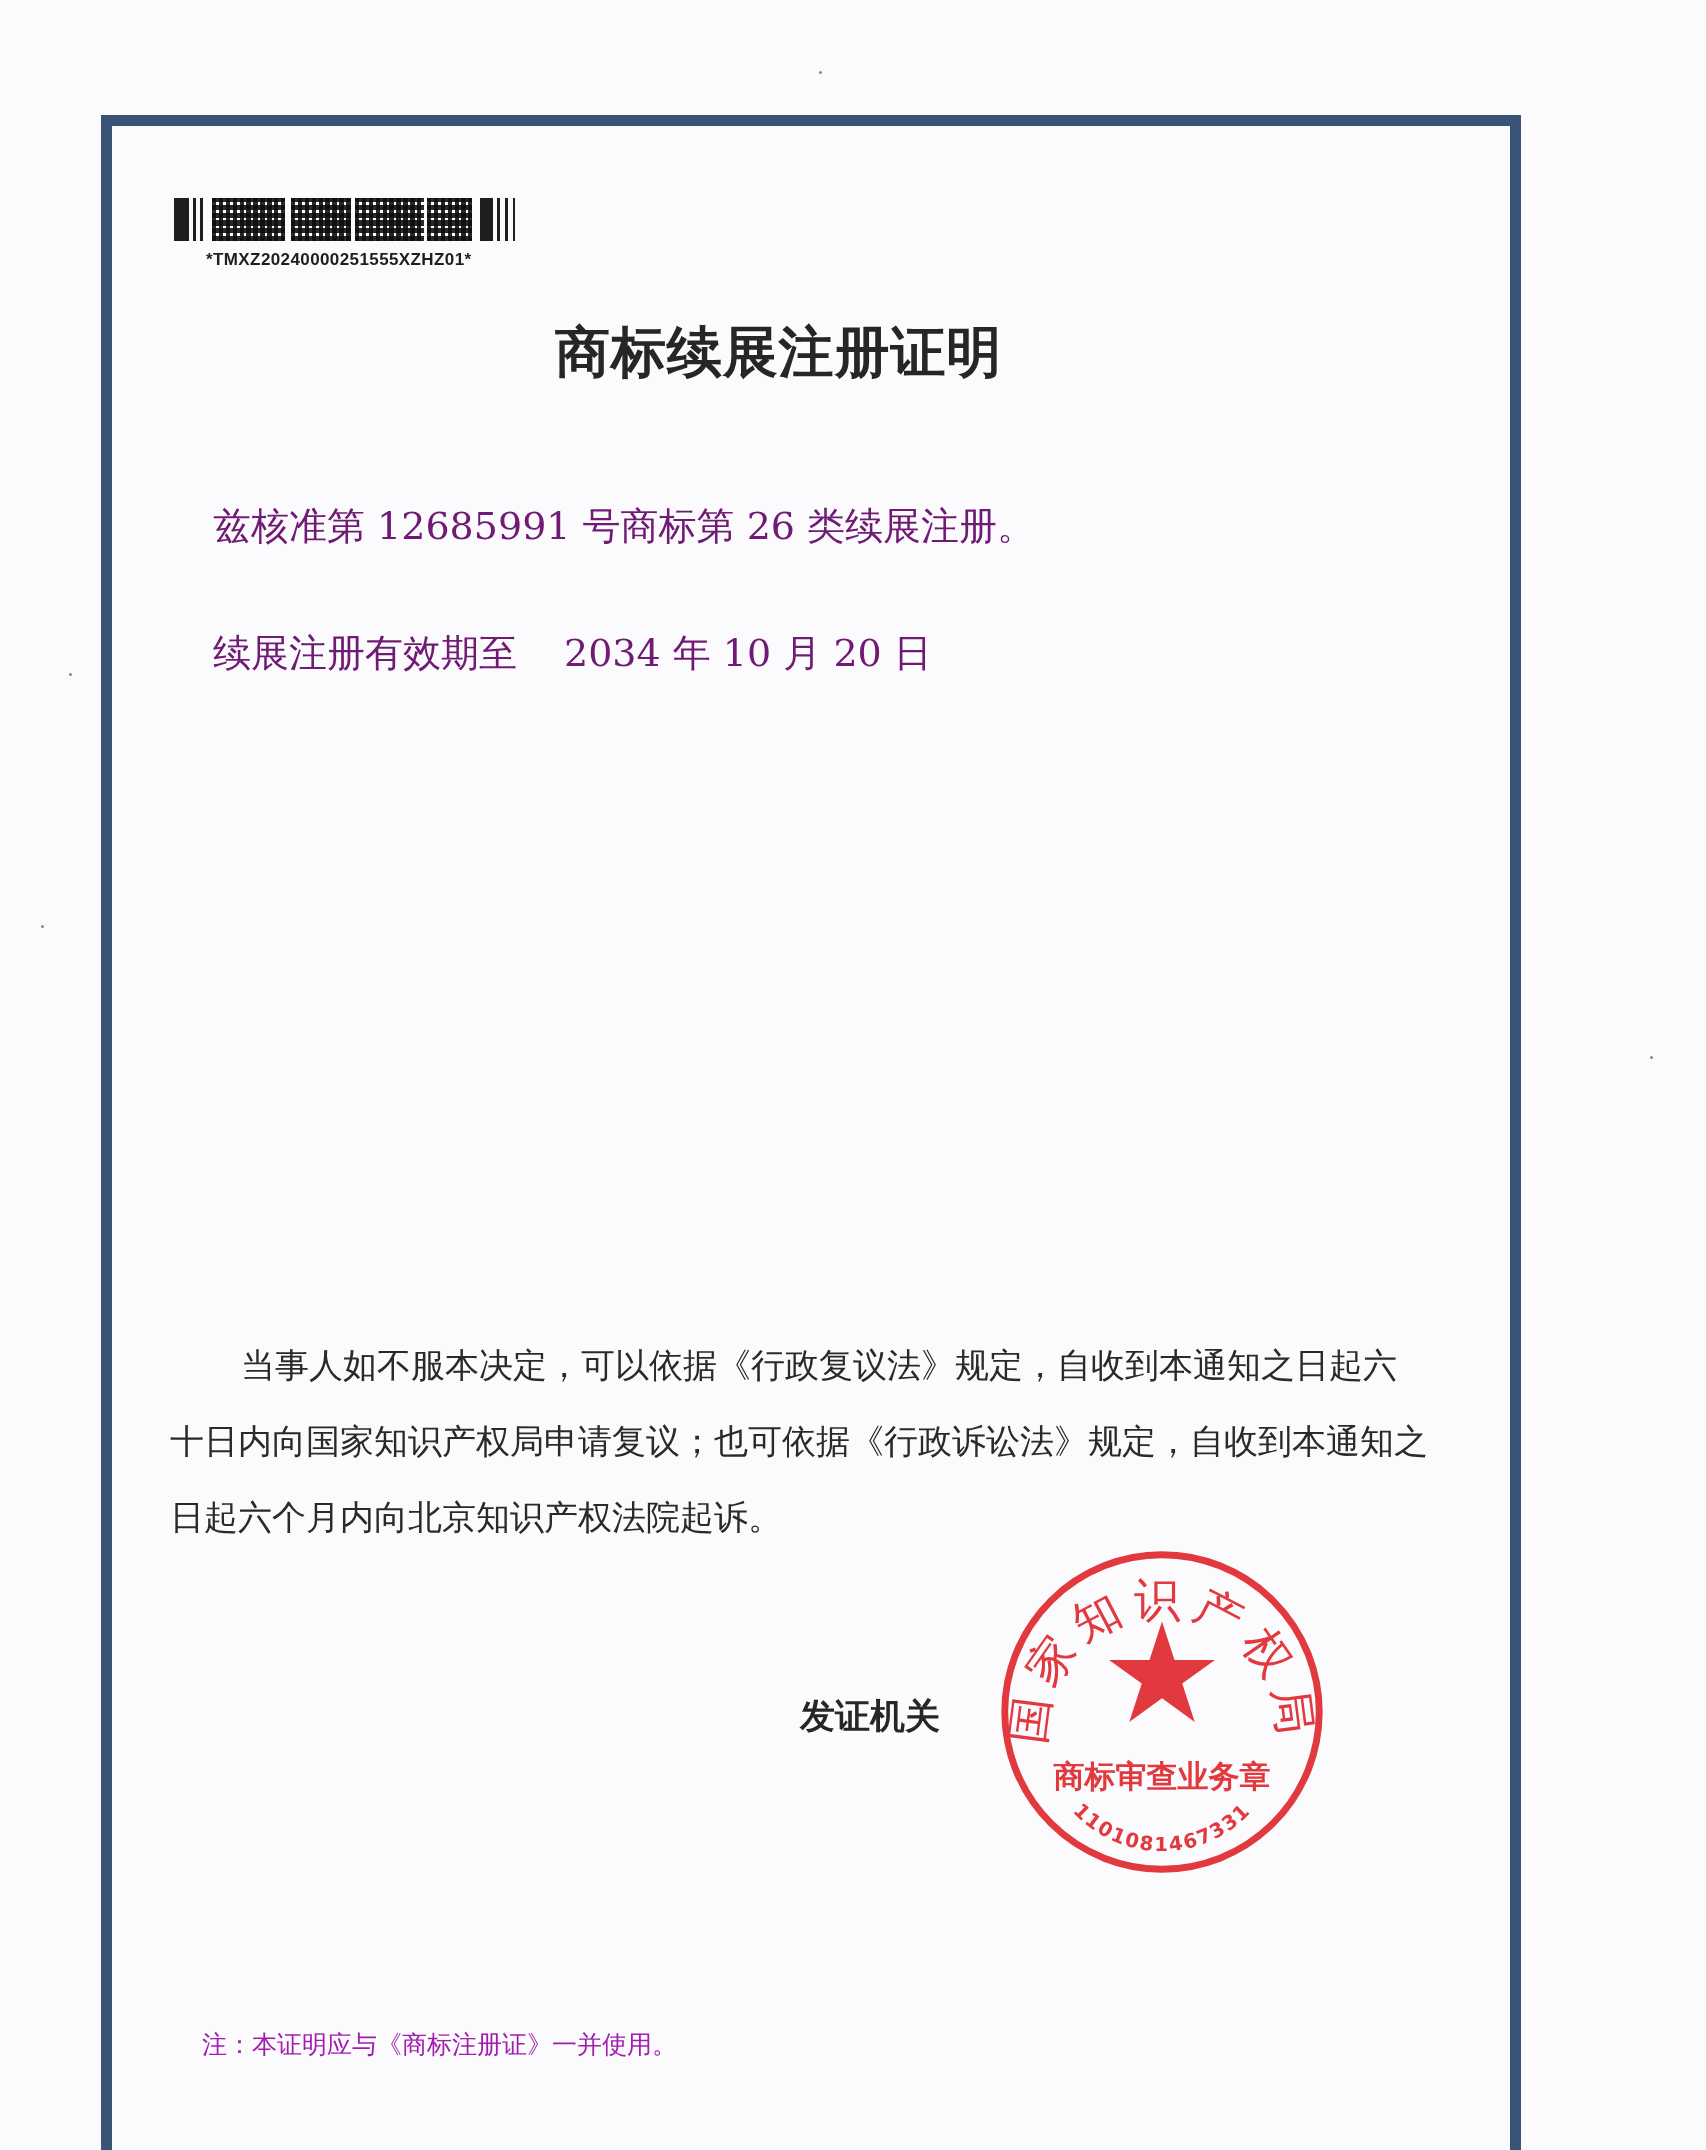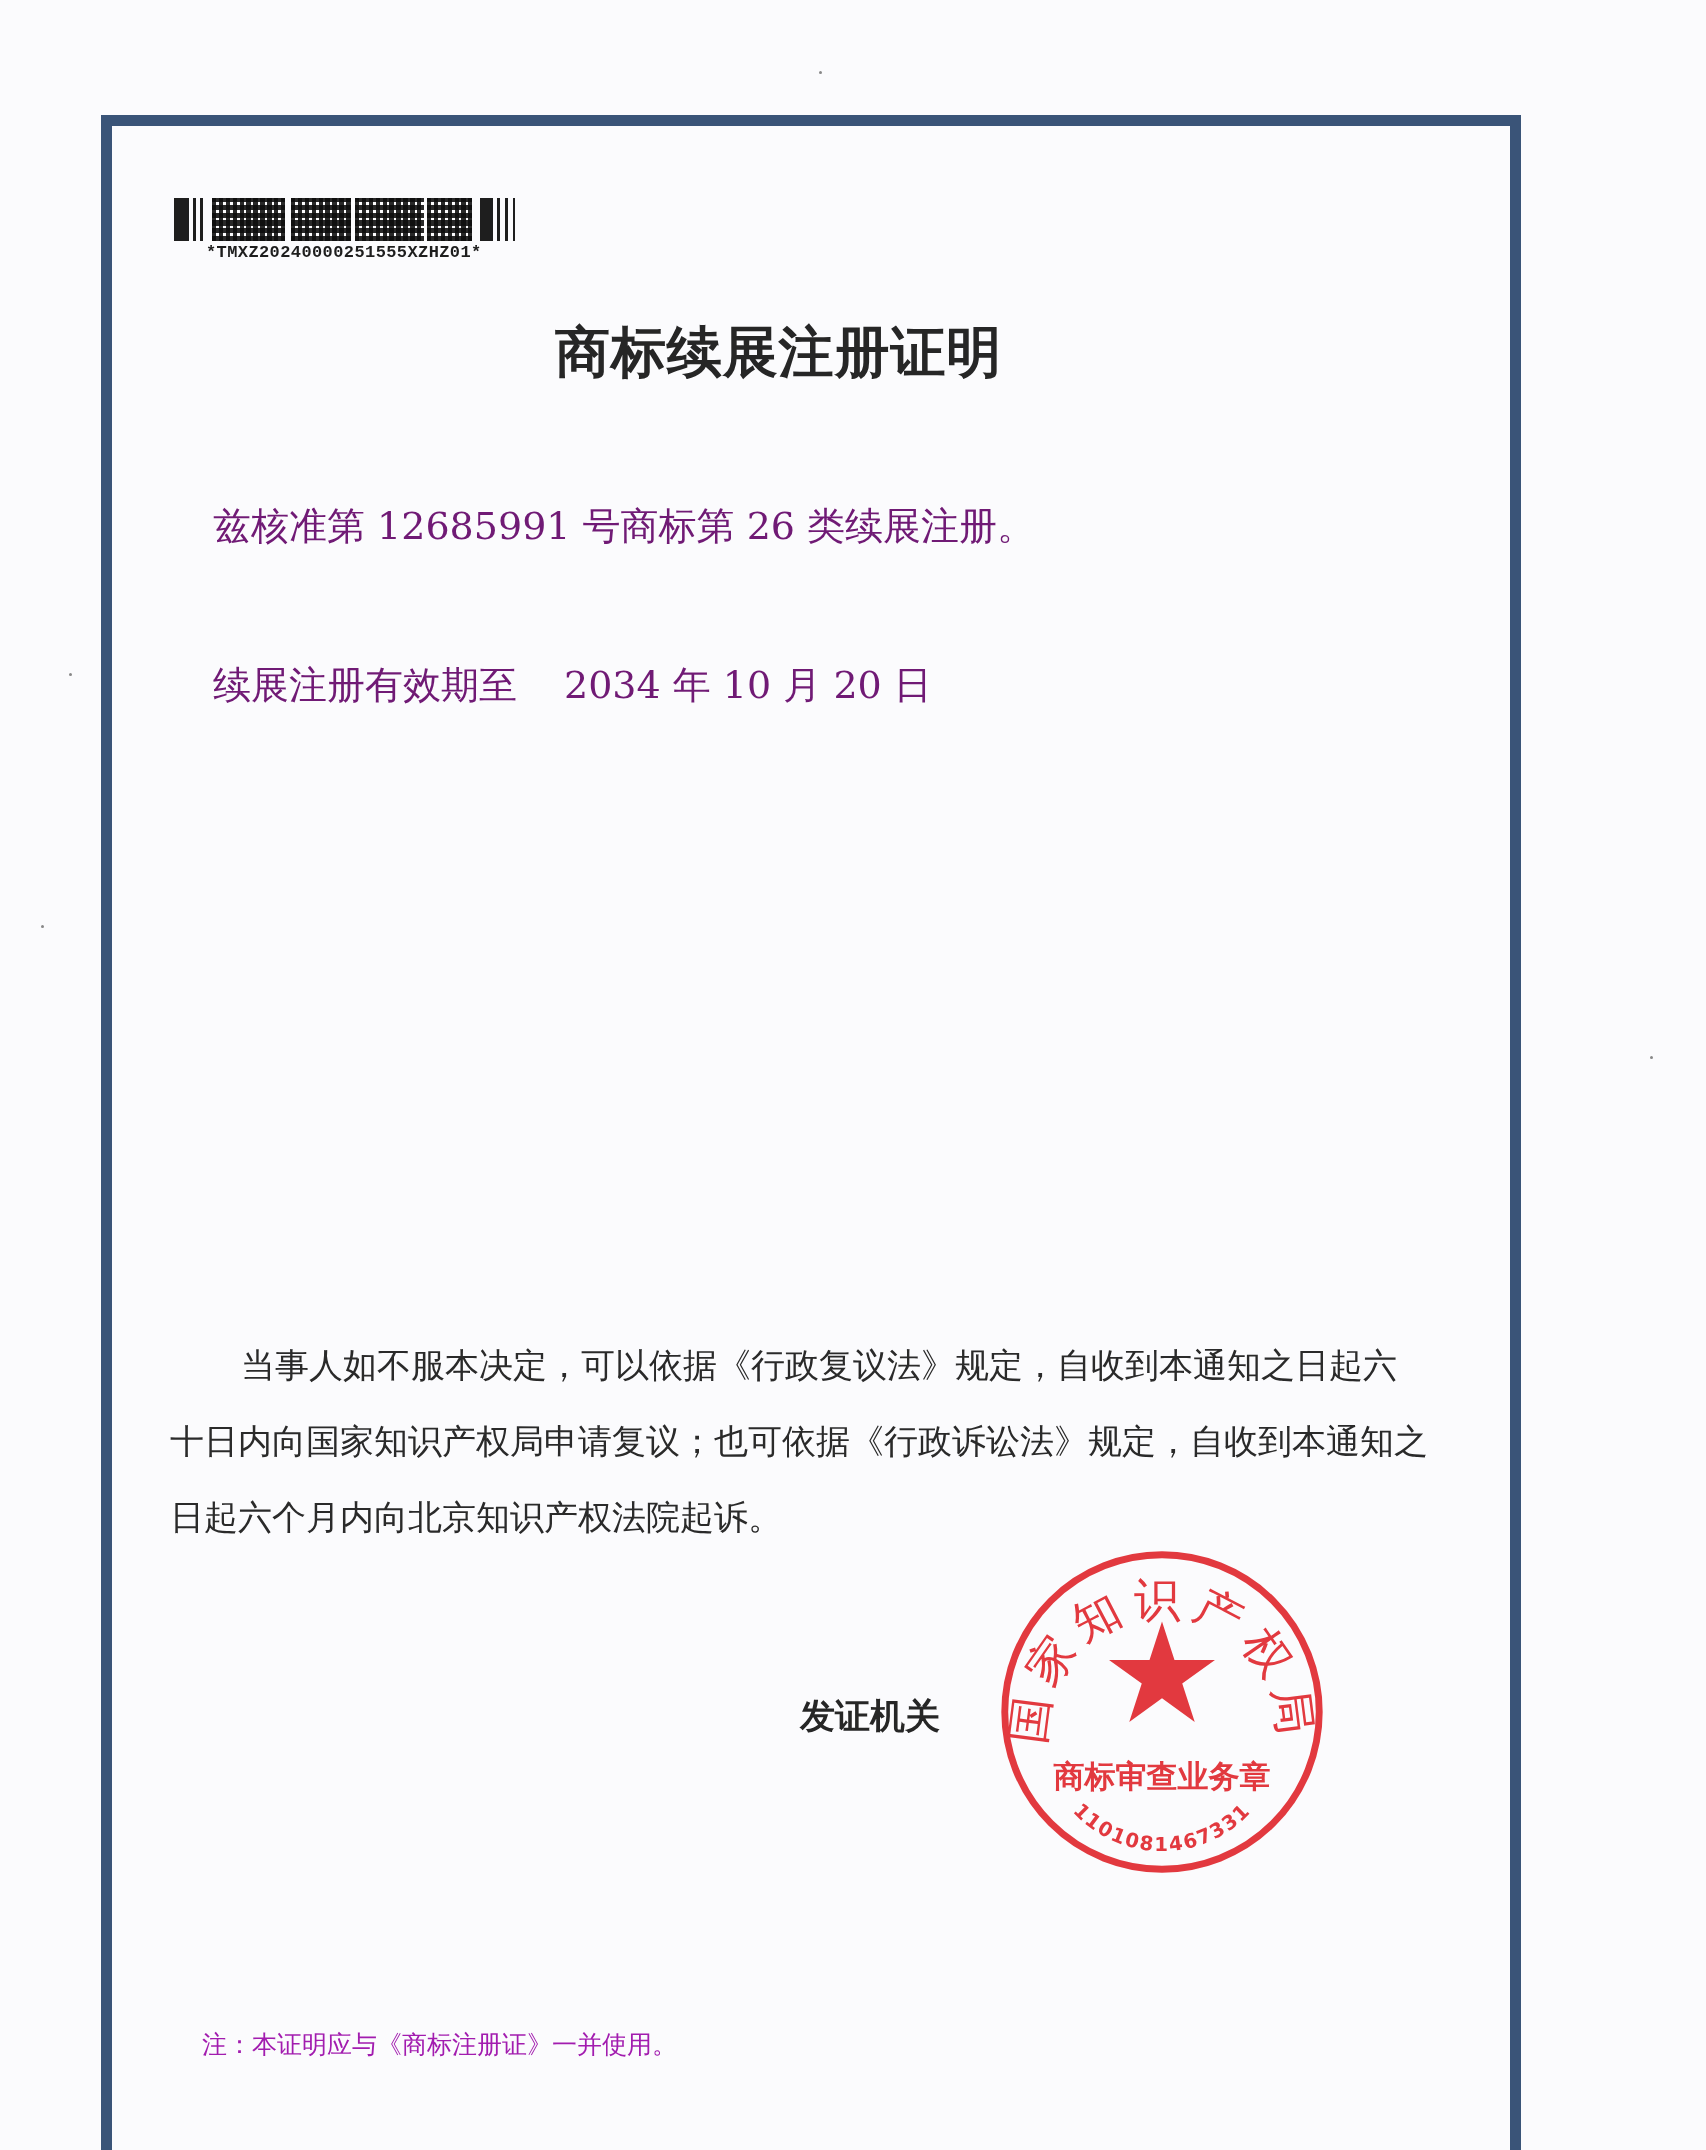--- a/index.html
+++ b/index.html
@@ -43,22 +43,22 @@
       height: 100%;
       background:
         repeating-linear-gradient(90deg, #1e1e1e 0 4.3px, transparent 4.3px 6.9px),
         repeating-linear-gradient(0deg, #1e1e1e 0 5.2px, #fbfbfd 5.2px 7.7px);
       background-blend-mode: multiply;
       opacity: 0.95;
     }
     .barcode-text {
       position: absolute;
       left: 206px;
-      top: 243px;
-      font-family: Liberation Mono, monospace;
+      top: 250px;
+      font-family: Liberation Sans, sans-serif;
       font-weight: bold;
       font-size: 17px;
       letter-spacing: 0.4px;
       color: #1e1e1e;
     }
     .title {
       position: absolute;
       left: 555px;
       top: 316px;
       font-family: "DejaVu Sans", "Liberation Sans", sans-serif;
@@ -68,21 +68,21 @@
       white-space: nowrap;
       font-weight: bold;
     }
     .line {
       position: absolute;
       font-size: 38px;
       color: #701a75;
       white-space: nowrap;
     }
     .line1 { left: 213px; top: 501px; }
-    .line2 { left: 213px; top: 628px; margin-top: 32px; }
+    .line2 { left: 213px; top: 628px; }
     .line2 .gap { display: inline-block; width: 47px; }
     .notice {
       position: absolute;
       left: 170px;
       top: 1327px;
       width: 1260px;
       font-size: 34px;
       line-height: 76px;
       color: #2a2a2a;
       text-indent: 71px;

